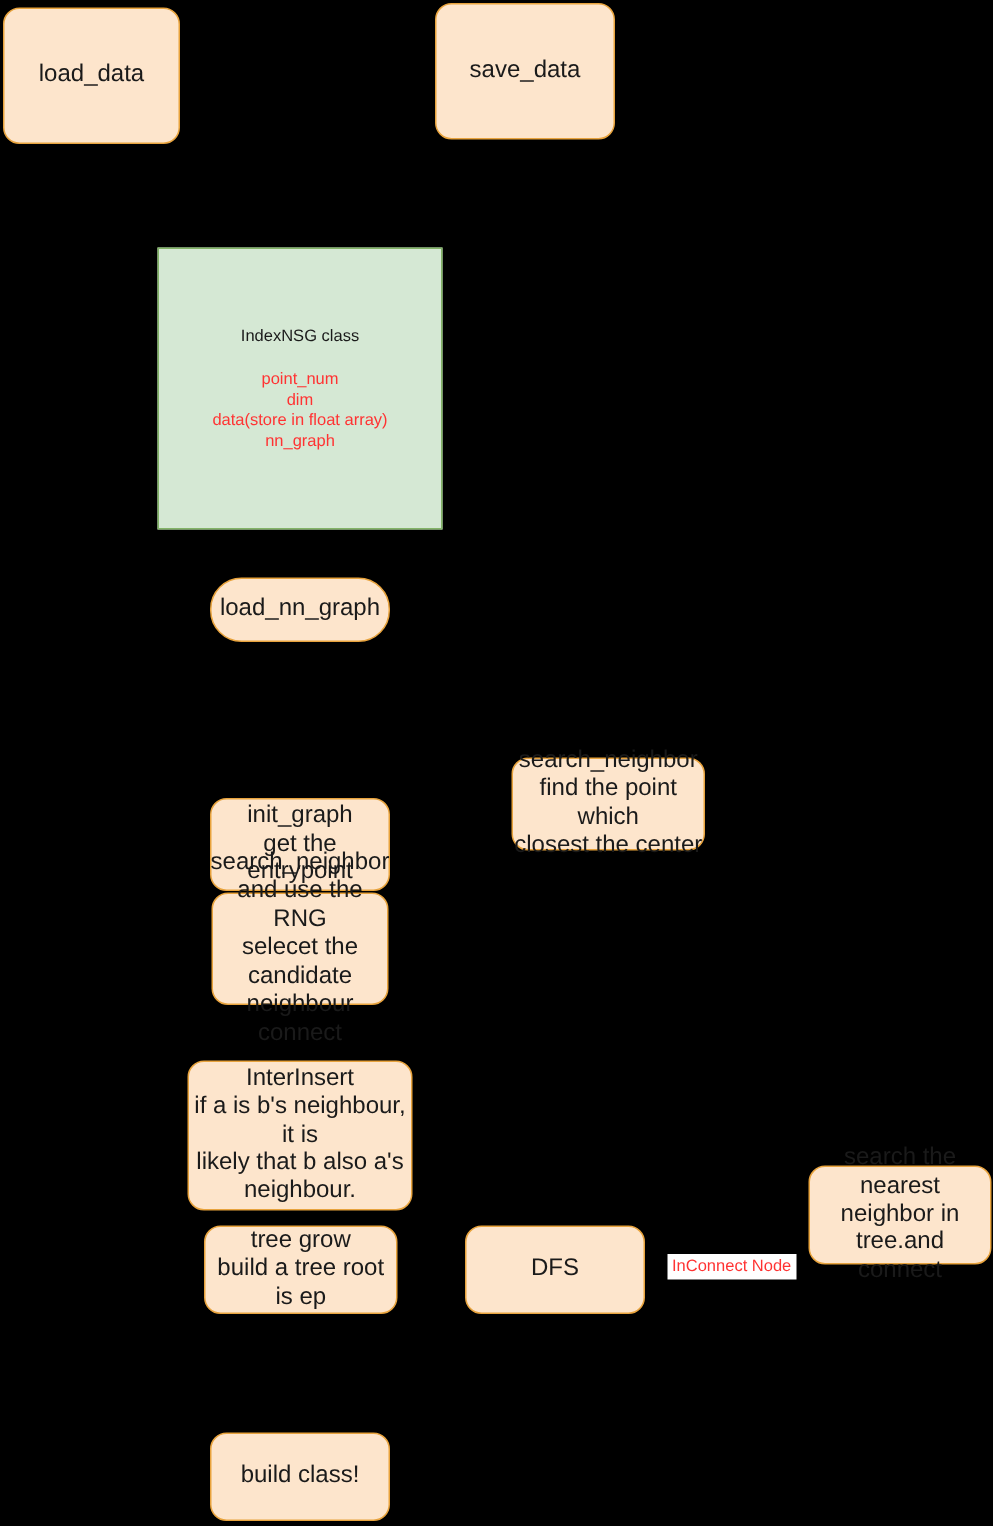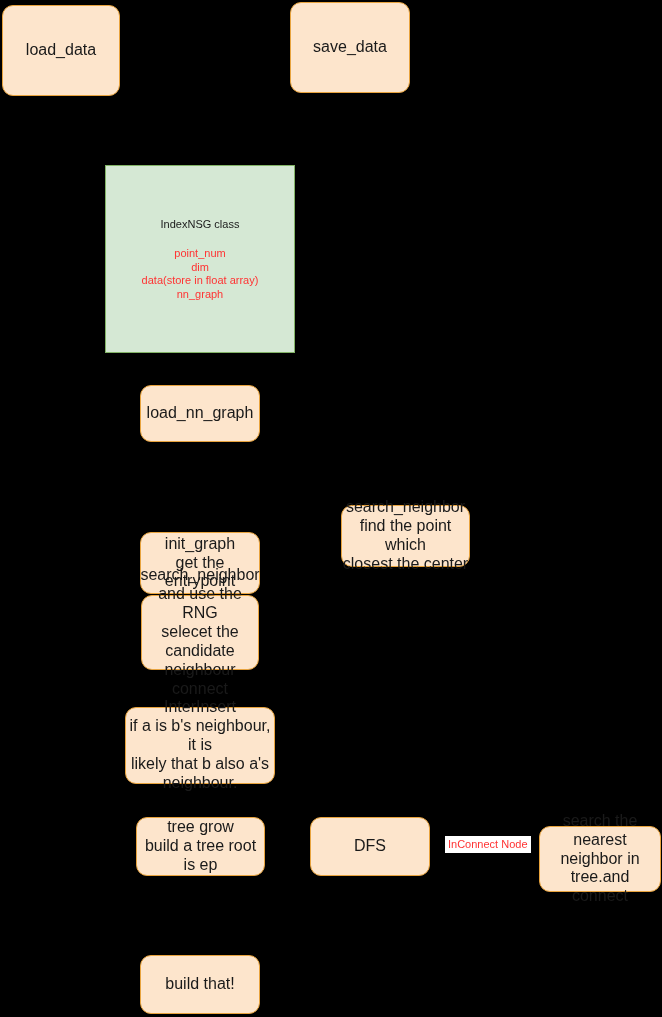--- a/index.html
+++ b/index.html
@@ -83,21 +83,21 @@
       <span class="line">dim</span>
       <span class="line">data(store in float array)</span>
       <span class="line">nn_graph</span>
     </div>
   </div>
 
   <div class="node proc" style="left:290px; top:2px; width:120px; height:91px;">
     <span class="line">save_data</span>
   </div>
 
-  <div class="node proc" style="left:140px; top:385px; width:120px; height:57px;">
+  <div class="node proc" style="left:140px; top:385px; width:120px; height:43px;border-radius:21px;">
     <span class="line">load_nn_graph</span>
   </div>
 
   <div class="node proc" style="left:140px; top:532px; width:120px; height:62px;">
     <span class="line">init_graph</span>
     <span class="line">get the entrypoint</span>
   </div>
 
   <div class="node proc" style="left:341px; top:505px; width:129px; height:62px;">
     <span class="line">search_neighbor</span>
@@ -106,43 +106,43 @@
   </div>
 
   <div class="node proc" style="left:141px; top:595px; width:118px; height:75px;">
     <span class="line">search_neighbor</span>
     <span class="line">and use the RNG</span>
     <span class="line">selecet the candidate</span>
     <span class="line">neighbour</span>
     <span class="line">connect</span>
   </div>
 
-  <div class="node proc" style="left:125px; top:707px; width:150px; height:77px;">
+  <div class="node proc" style="left:125px; top:707px; width:150px; height:100px;">
     <span class="line">InterInsert</span>
     <span class="line">if a is b's neighbour,  it is</span>
     <span class="line">likely that b also a's</span>
     <span class="line">neighbour.</span>
   </div>
 
   <div class="node proc" style="left:136px; top:817px; width:129px; height:59px;">
     <span class="line">tree grow</span>
     <span class="line">build a tree root is ep</span>
   </div>
 
   <div class="node proc" style="left:310px; top:817px; width:120px; height:59px;">
     <span class="line">DFS</span>
   </div>
 
   <div class="node label-plain" style="left:445px; top:836px; height:17px;">
     <span class="line">InConnect Node</span>
   </div>
 
-  <div class="node proc" style="left:539px; top:826px; width:122px; height:66px;">
+  <div class="node proc" style="left:539px; top:777px; width:122px; height:66px;">
     <span class="line">search the nearest</span>
     <span class="line">neighbor in tree.and</span>
     <span class="line">connect</span>
   </div>
 
   <div class="node proc" style="left:140px; top:955px; width:120px; height:59px;">
-    <span class="line">build that!</span>
+    <span class="line">build class!</span>
   </div>
 
 </div>
 
 </body></html>

